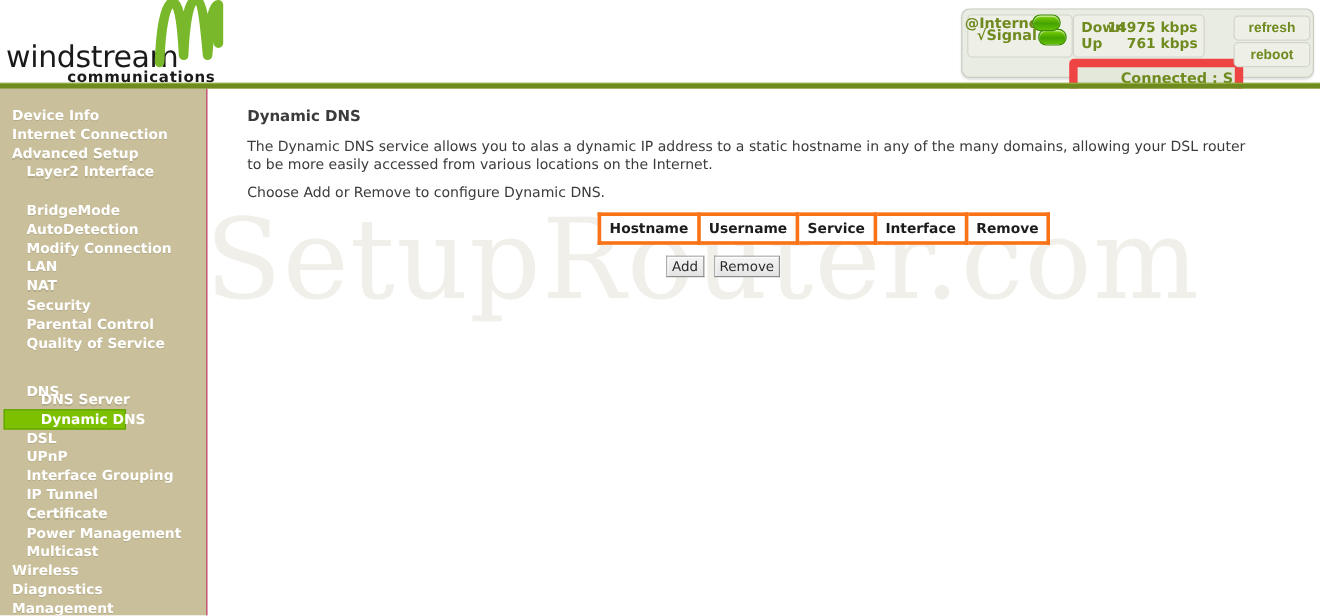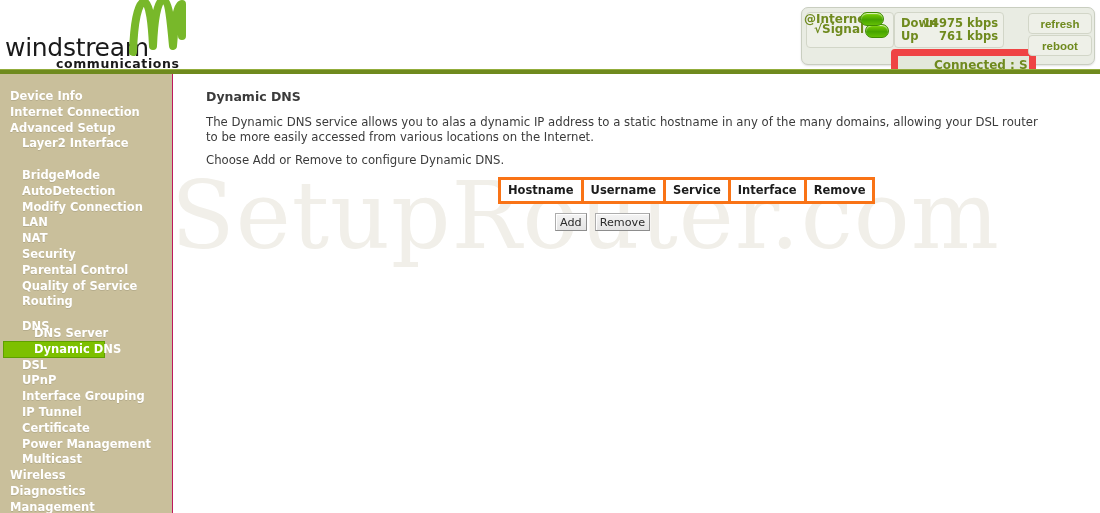--- a/index.html
+++ b/index.html
@@ -380,21 +380,20 @@
     <div class="nav-item lvl1" style="position: absolute; left: 0px; top: 45.6px; width: 172px;"><span class="nav-label">Advanced Setup</span></div>
     <div class="nav-item lvl2" style="position: absolute; left: 0px; top: 61.4px; width: 172px;"><span class="nav-label">Layer2 Interface</span></div>
     <div class="nav-item lvl2" style="position: absolute; left: 0px; top: 93px; width: 172px;"><span class="nav-label">BridgeMode</span></div>
     <div class="nav-item lvl2" style="position: absolute; left: 0px; top: 108.8px; width: 172px;"><span class="nav-label">AutoDetection</span></div>
     <div class="nav-item lvl2" style="position: absolute; left: 0px; top: 124.6px; width: 172px;"><span class="nav-label">Modify Connection</span></div>
     <div class="nav-item lvl2" style="position: absolute; left: 0px; top: 140.4px; width: 172px;"><span class="nav-label">LAN</span></div>
     <div class="nav-item lvl2" style="position: absolute; left: 0px; top: 156.2px; width: 172px;"><span class="nav-label">NAT</span></div>
     <div class="nav-item lvl2" style="position: absolute; left: 0px; top: 172px; width: 172px;"><span class="nav-label">Security</span></div>
     <div class="nav-item lvl2" style="position: absolute; left: 0px; top: 187.8px; width: 172px;"><span class="nav-label">Parental Control</span></div>
     <div class="nav-item lvl2" style="position: absolute; left: 0px; top: 203.6px; width: 172px;"><span class="nav-label">Quality of Service</span></div>
-    <div class="nav-item lvl2" style="position: absolute; left: 0px; top: 219.4px; width: 172px;"><span class="nav-label">Routing</span></div>
     <div class="nav-item lvl2" style="position: absolute; left: 0px; top: 244px; width: 172px;"><span class="nav-label">DNS</span></div>
     <div class="nav-item lvl3" style="position: absolute; left: 0px; top: 251px; width: 172px;"><span class="nav-label">DNS Server</span></div>
     <div class="nav-item lvl3 active" style="position: absolute; left: 0px; top: 266.8px; width: 172px;"><span class="hl"></span><span class="nav-label">Dynamic DNS</span></div>
     <div class="nav-item lvl2" style="position: absolute; left: 0px; top: 282.6px; width: 172px;"><span class="nav-label">DSL</span></div>
     <div class="nav-item lvl2" style="position: absolute; left: 0px; top: 298.4px; width: 172px;"><span class="nav-label">UPnP</span></div>
     <div class="nav-item lvl2" style="position: absolute; left: 0px; top: 314.2px; width: 172px;"><span class="nav-label">Interface Grouping</span></div>
     <div class="nav-item lvl2" style="position: absolute; left: 0px; top: 330px; width: 172px;"><span class="nav-label">IP Tunnel</span></div>
     <div class="nav-item lvl2" style="position: absolute; left: 0px; top: 345.8px; width: 172px;"><span class="nav-label">Certificate</span></div>
     <div class="nav-item lvl2" style="position: absolute; left: 0px; top: 361.6px; width: 172px;"><span class="nav-label">Power Management</span></div>
     <div class="nav-item lvl2" style="position: absolute; left: 0px; top: 377.4px; width: 172px;"><span class="nav-label">Multicast</span></div>

